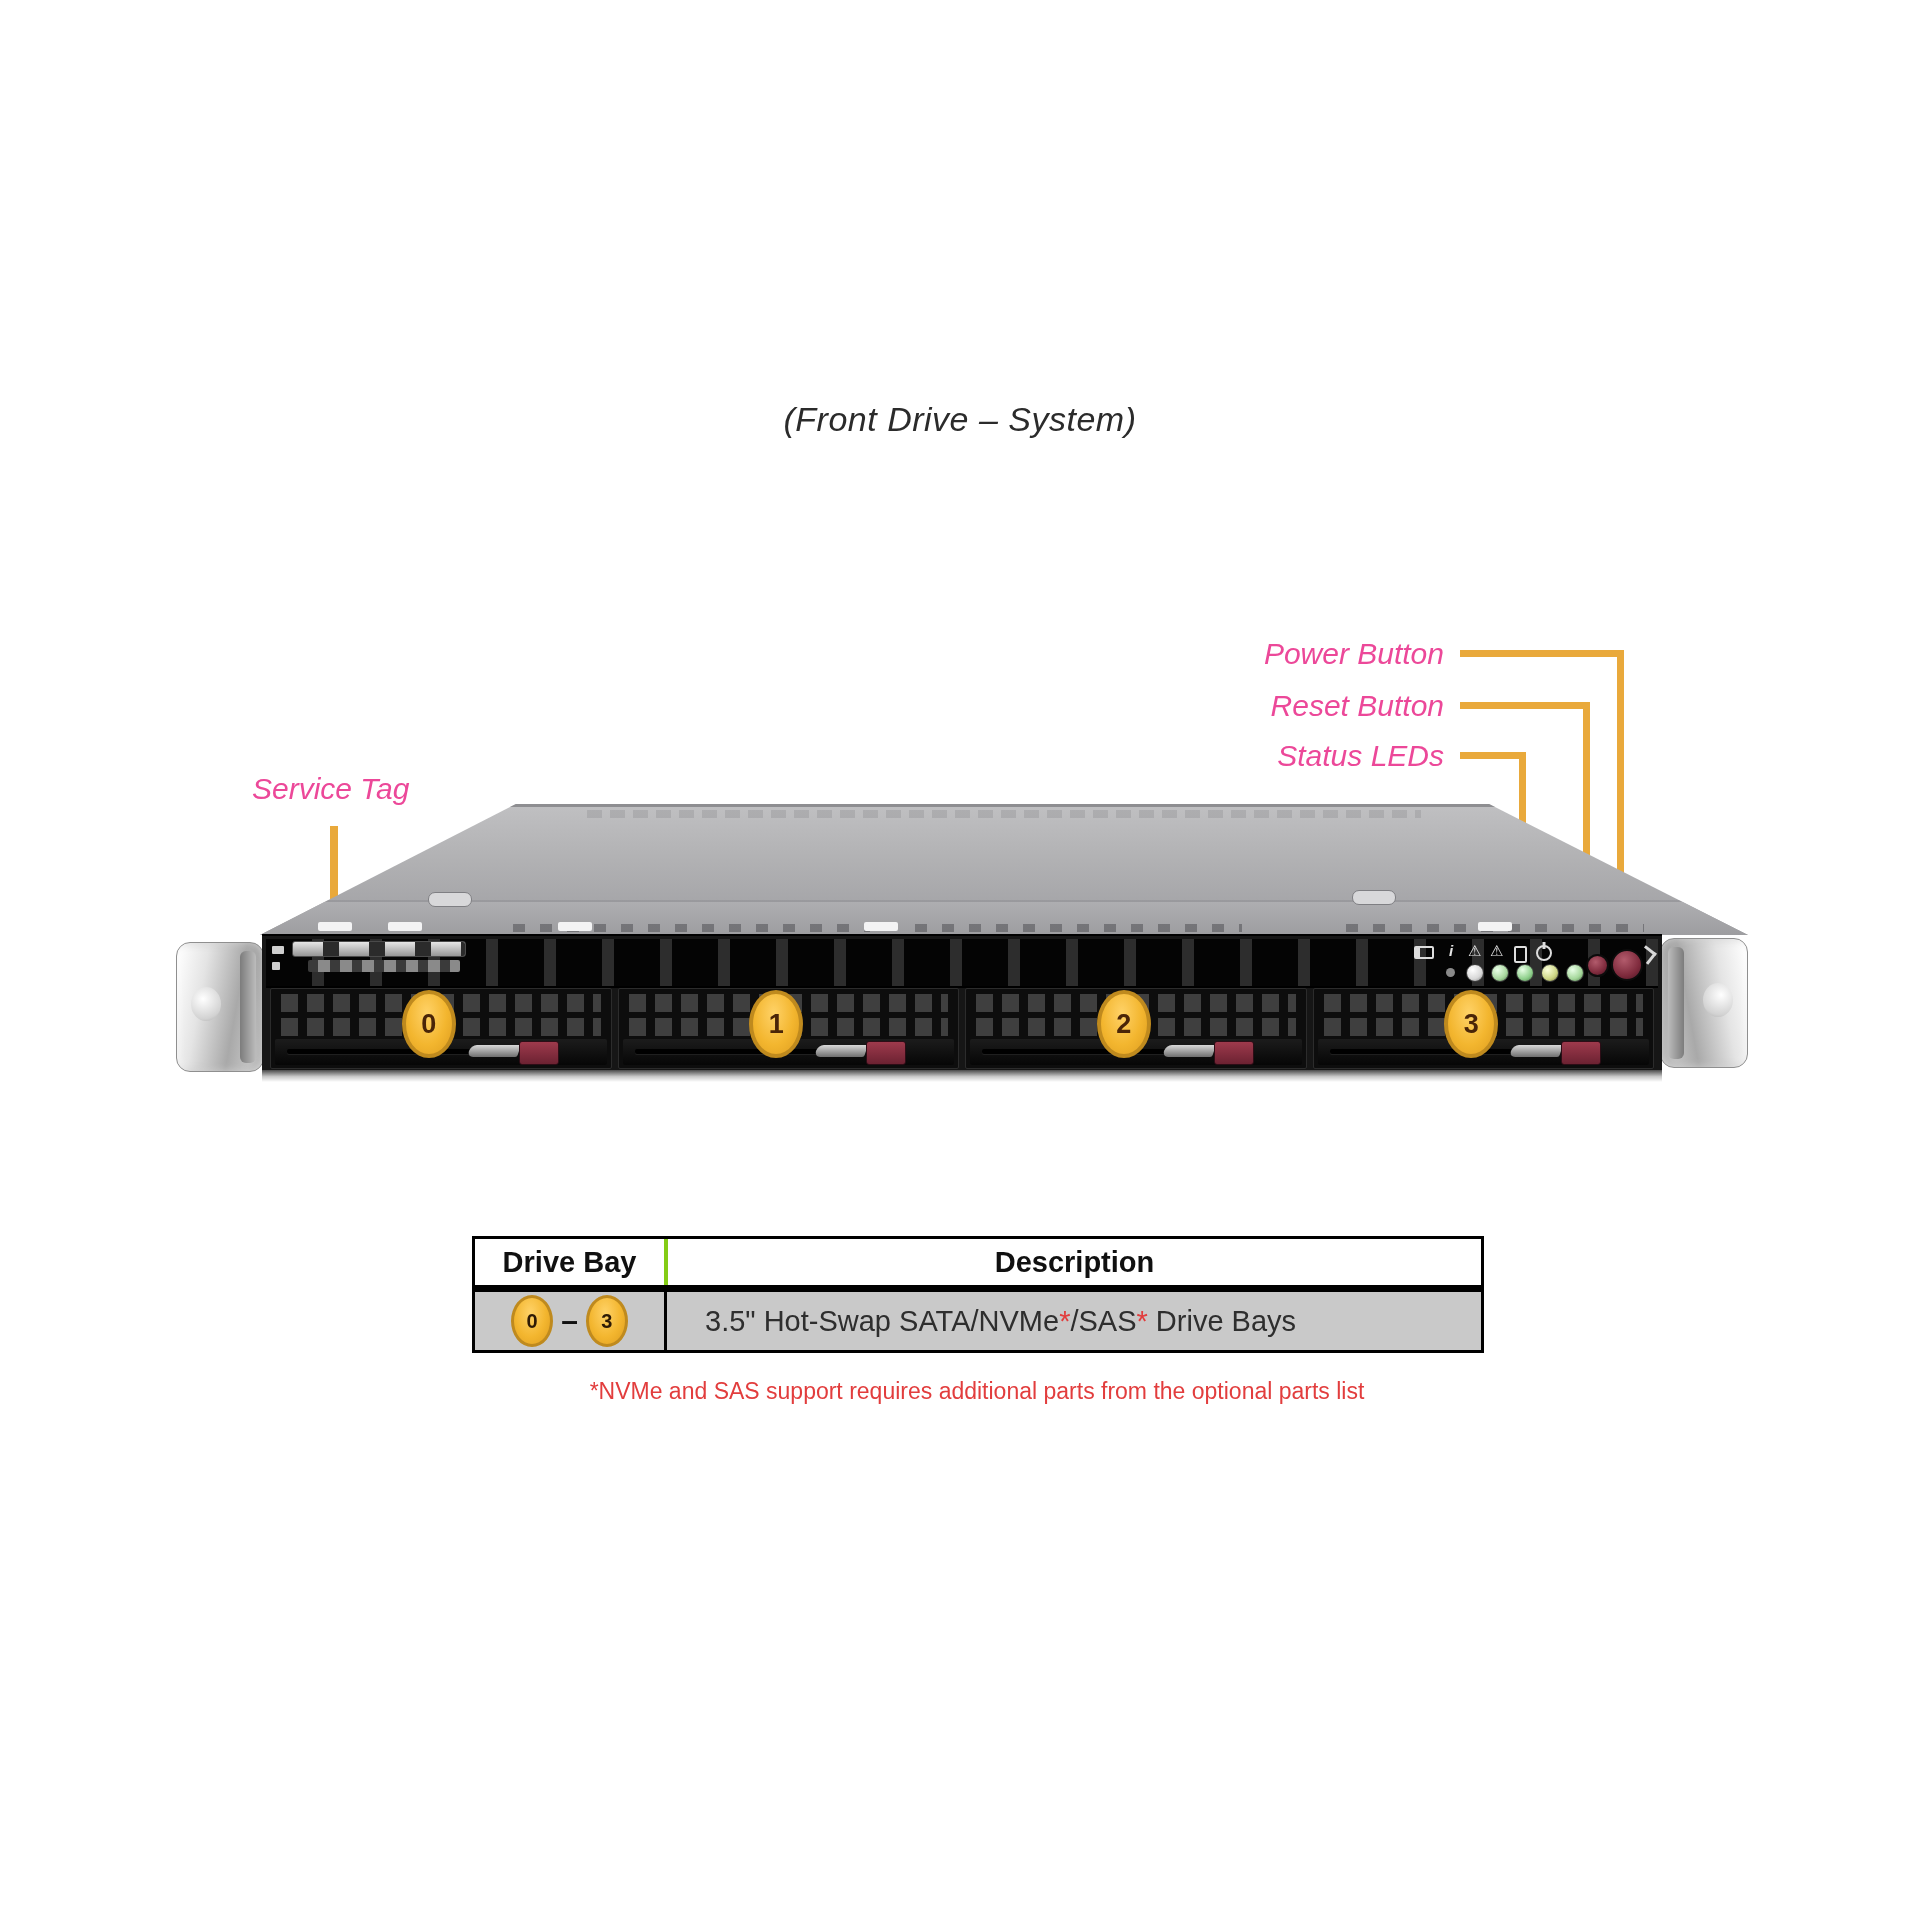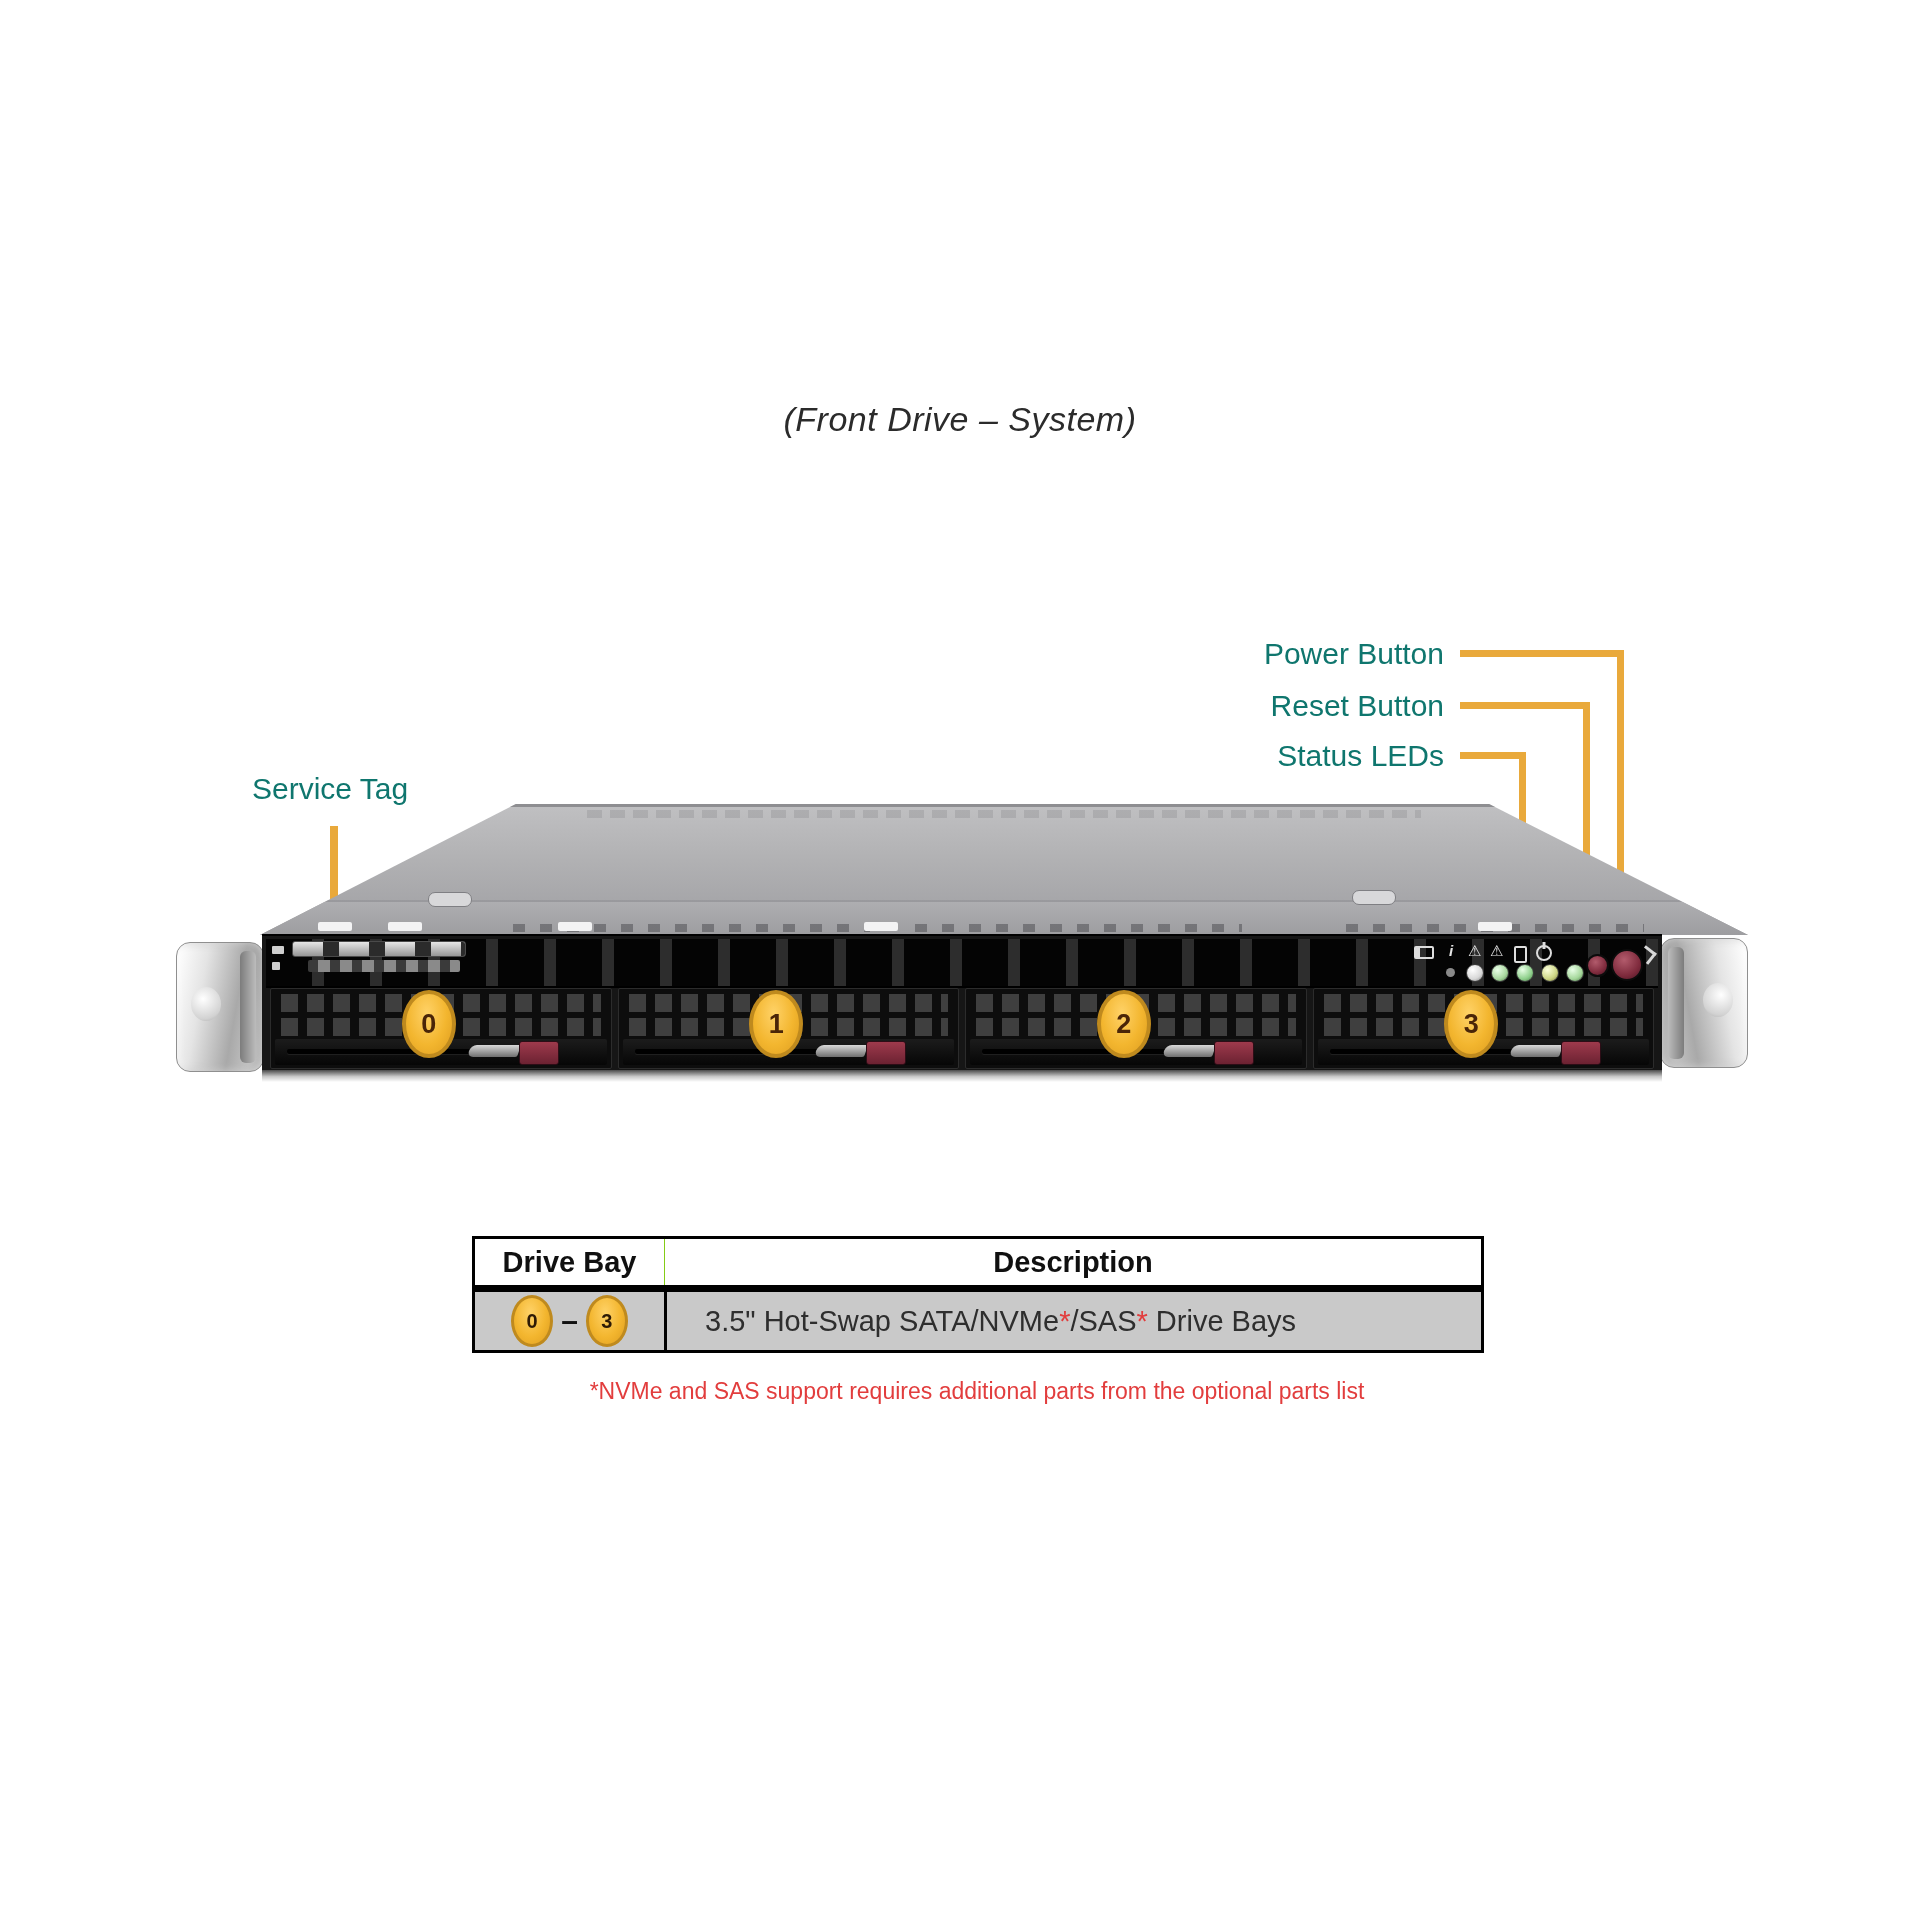--- a/index.html
+++ b/index.html
@@ -2,21 +2,21 @@
 <html><head>
 <meta charset="utf-8">
 <style>
   html,body{margin:0;padding:0;background:#fff;}
   .canvas{position:relative;width:1920px;height:1920px;background:#ffffff;overflow:hidden;
           font-family:"Liberation Sans",sans-serif;}
 
   
   .title{position:absolute;top:400px;left:0;width:100%;text-align:center;
          font-size:34px;font-style:italic;color:#2b2b2b;letter-spacing:.5px;}
-  .callout{position:absolute;font-size:30px;color:#0f766e;white-space:nowrap;}
+  .callout{position:absolute;font-size:30px;color:#ec4899;white-space:nowrap;font-style:italic;}
   .label-service{left:252px;top:772px;}
   .label-power{top:637px;right:476px;text-align:right;}
   .label-reset{top:689px;right:476px;text-align:center;}
   .label-status{top:739px;right:476px;text-align:right;}
 
   
   .line{position:absolute;background:#E9A93B;}
   .line-service-v{left:330px;top:826px;width:8px;height:152px;}
   .line-power-h{left:1460px;top:650px;width:164px;height:7px;}
   .line-power-v{left:1617px;top:650px;width:7px;height:300px;}
@@ -120,21 +120,21 @@
   .ear::after{content:"";position:absolute;right:7px;top:8px;bottom:8px;width:16px;border-radius:6px;
        background:linear-gradient(90deg,#7c7c7c,#bcbcbc);}
   .ear::before{content:"";position:absolute;left:14px;top:44px;width:30px;height:34px;border-radius:50%;
        background:radial-gradient(circle at 40% 35%,#ffffff,#d2d2d2 70%,#a5a5a5);}
   .under-shadow{position:absolute;left:262px;top:1070px;width:1400px;height:12px;
        background:linear-gradient(180deg,#4a4a4a 0%,#c9c9c9 55%,#ffffff 100%);}
 
   
   .spec-table{position:absolute;left:472px;top:1236px;width:1006px;border:3px solid #000;background:#fff;}
   .t-head{display:flex;height:46px;font-weight:bold;font-size:29px;color:#101010;}
-  .th-bay{width:189px;border-right:1px solid #84cc16;display:flex;align-items:center;justify-content:center;}
+  .th-bay{width:189px;border-right:4px solid #84cc16;display:flex;align-items:center;justify-content:center;}
   .th-desc{flex:1;display:flex;align-items:center;justify-content:center;}
   .t-sep{height:7px;background:#000;}
   .t-row{display:flex;height:58px;background:#C9C9C9;}
   .td-bay{width:189px;border-right:3px solid #000;display:flex;align-items:center;justify-content:center;gap:8px;}
   .mini-badge{width:36px;height:46px;border-radius:50%;flex:0 0 auto;
       background:radial-gradient(ellipse at 45% 32%,#ffd267,#F3B62F 55%,#dd9c1e);
       border:3px solid #BF8A1E;display:flex;align-items:center;justify-content:center;
       font-size:20px;font-weight:bold;color:#2e1a05;}
   .range-dash{font-size:30px;font-weight:bold;color:#111;line-height:1;}
   .td-desc{flex:1;display:flex;align-items:center;font-size:29px;color:#2e2e2e;

